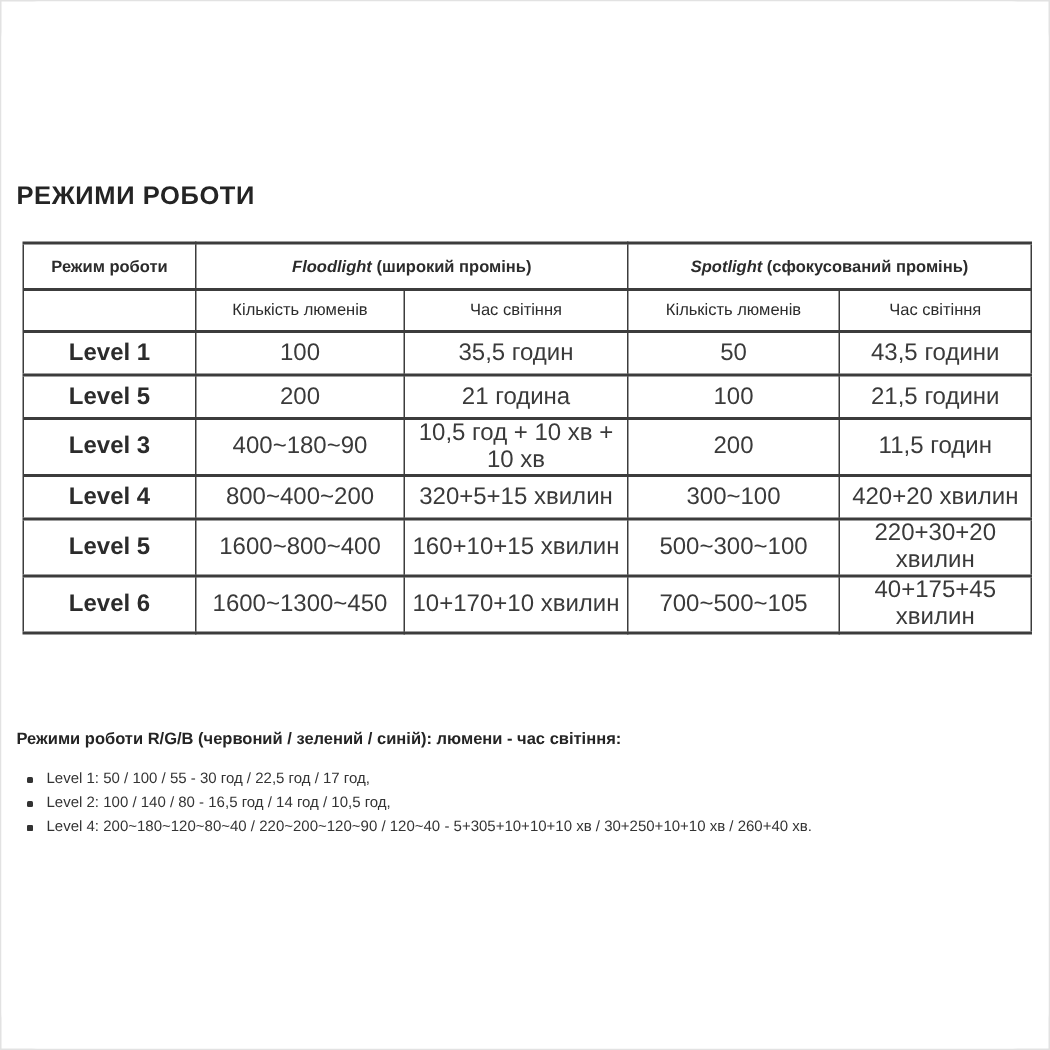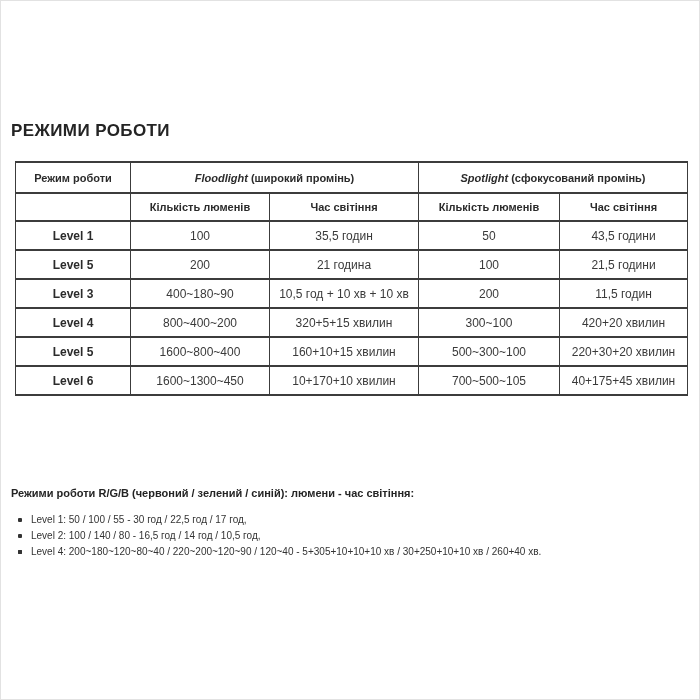--- a/index.html
+++ b/index.html
@@ -20,25 +20,25 @@
 
   table.modes {
     position: absolute; left: 14px; top: 160px; width: 672px;
     border-collapse: collapse; table-layout: fixed;
     border-bottom: 2px solid #3c3c3c;
   }
   table.modes tr { border-top: 2px solid #3c3c3c; }
   table.modes td {
     border-left: 1px solid #3c3c3c; border-right: 1px solid #3c3c3c;
     text-align: center; vertical-align: middle;
-    font-size: 12px; color: #3a3a3a; padding: 0 4px;
+    font-size: 16px; color: #3a3a3a; padding: 0 4px;
   }
   tr.group-row td { height: 31px; font-size: 11px; font-weight: 700; color: #2b2b2b; }
   tr.group-row i { font-style: italic; }
-  tr.sub-row td { height: 28px; font-size: 11px; font-weight: 700; color: #2b2b2b; margin-top: 10px; }
+  tr.sub-row td { height: 28px; font-size: 11px; font-weight: 400; color: #2b2b2b; margin-top: 10px; }
   tr.data-row td { height: 29px; }
   tr.data-row td.level { font-weight: 700; color: #2b2b2b; }
 
   .rgb-heading {
     position: absolute; left: 10px; top: 486px; margin: 0;
     font-size: 11px; font-weight: 700; color: #242424;
   }
   ul.rgb-list {
     position: absolute; left: 17px; top: 514px; margin: 0; padding: 0;
     list-style: none; font-size: 10px; color: #333333;

